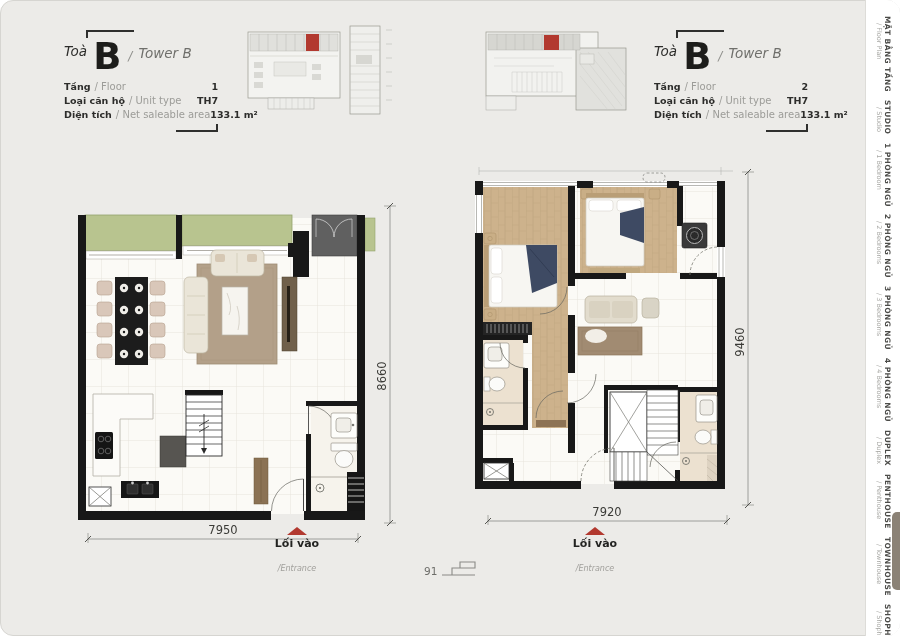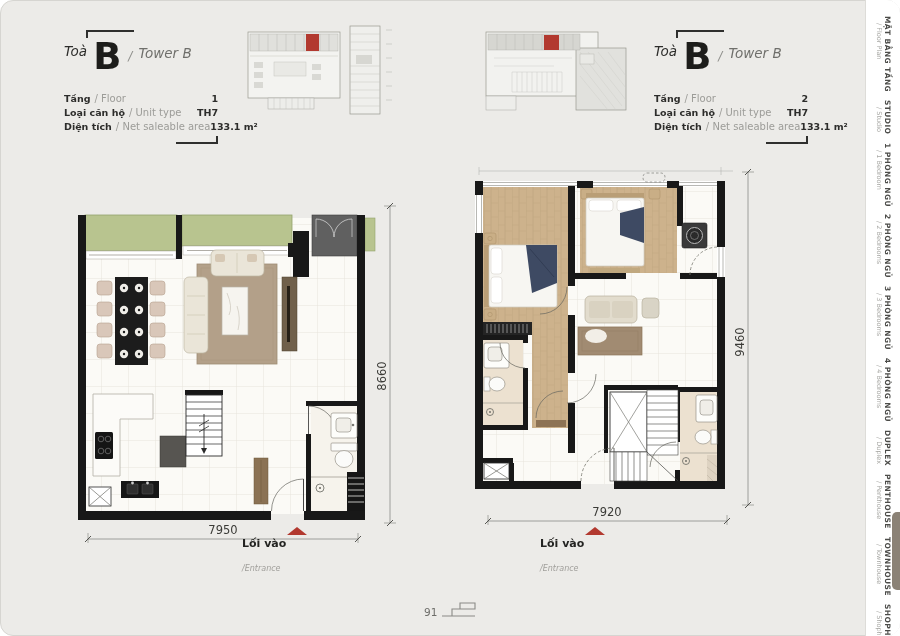--- a/index.html
+++ b/index.html
@@ -9,36 +9,36 @@
         border:1px solid #d6d5d1;box-sizing:border-box;}
   
   .unit-header{position:absolute;width:160px;}
   .bracket-top{width:46px;height:6px;border-top:2px solid #2f2f2d;border-left:2px solid #2f2f2d;margin-left:28px;margin-bottom:1px;}
   .bracket-bottom{width:40px;height:6px;border-bottom:2px solid #2f2f2d;border-right:2px solid #2f2f2d;margin-left:auto;margin-top:3px;}
   .title-row{display:flex;align-items:center;padding-left:6px;height:36px;}
   .toa{font-style:italic;font-size:13.5px;color:#2d2d2b;margin-bottom:13px;}
   .tower-letter{font-size:37px;font-weight:bold;color:#1d1d1b;line-height:0.78;margin:0 7px 0 6px;}
   .slash{font-style:italic;color:#8e8e8a;font-size:12px;margin:0 6px 3px 0;}
   .tower-en{font-style:italic;font-size:13.5px;color:#6f6f6b;margin-bottom:8px;}
-  .spec-rows{margin-top:18px;padding-left:6px;}
+  .spec-rows{margin-top:6px;padding-left:6px;}
   .spec-row{display:flex;align-items:baseline;margin-bottom:3.2px;}
   .spec-label{font-size:9.5px;font-weight:bold;color:#2d2d2b;white-space:nowrap;}
   .spec-sub{font-size:10px;color:#9c9c98;margin-left:4px;white-space:nowrap;}
   .spec-val{margin-left:auto;font-size:9.5px;font-weight:bold;color:#2d2d2b;white-space:nowrap;}
   
   .keyplan{position:absolute;}
   
   .plan{position:absolute;}
   
-  .entrance{position:absolute;width:110px;text-align:left;}
+  .entrance{position:absolute;width:110px;text-align:center;}
   .entrance-tri{width:0;height:0;margin:0 auto 2px auto;border-left:10px solid transparent;border-right:10px solid transparent;border-bottom:8px solid #b2392f;}
   .entrance-label{font-size:11px;font-weight:bold;color:#232321;}
   .entrance-sub{font-size:8px;font-style:italic;color:#a09f9b;margin-top:14px;}
   
-  .page-num{position:absolute;left:424px;top:601px;display:flex;align-items:flex-end;gap:4px;color:#6d6d69;font-size:10.5px;}
+  .page-num{position:absolute;left:424px;top:560px;display:flex;align-items:flex-end;gap:4px;color:#6d6d69;font-size:10.5px;}
   
   .sidebar{position:absolute;top:0;right:0;width:34px;height:636px;background:#ffffff;border-left:1px solid #dddcd8;border-radius:0 13px 13px 0;}
   .side-list{display:flex;flex-direction:column;align-items:center;padding-top:16px;gap:8px;}
   .side-item{writing-mode:vertical-rl;text-orientation:mixed;line-height:1.15;cursor:pointer;}
   .side-label{display:block;font-size:7.5px;font-weight:bold;letter-spacing:0.4px;color:#4c4c49;white-space:nowrap;}
   .side-sub{display:block;font-size:6.5px;color:#a8a8a4;padding-top:7px;white-space:nowrap;}
   .side-indicator{position:absolute;right:0;top:512px;width:8px;height:78px;background:#8b8276;border-radius:5px 0 0 5px;}
   text{font-family:"DejaVu Sans","Liberation Sans",sans-serif;}
 </style>
 </head>

